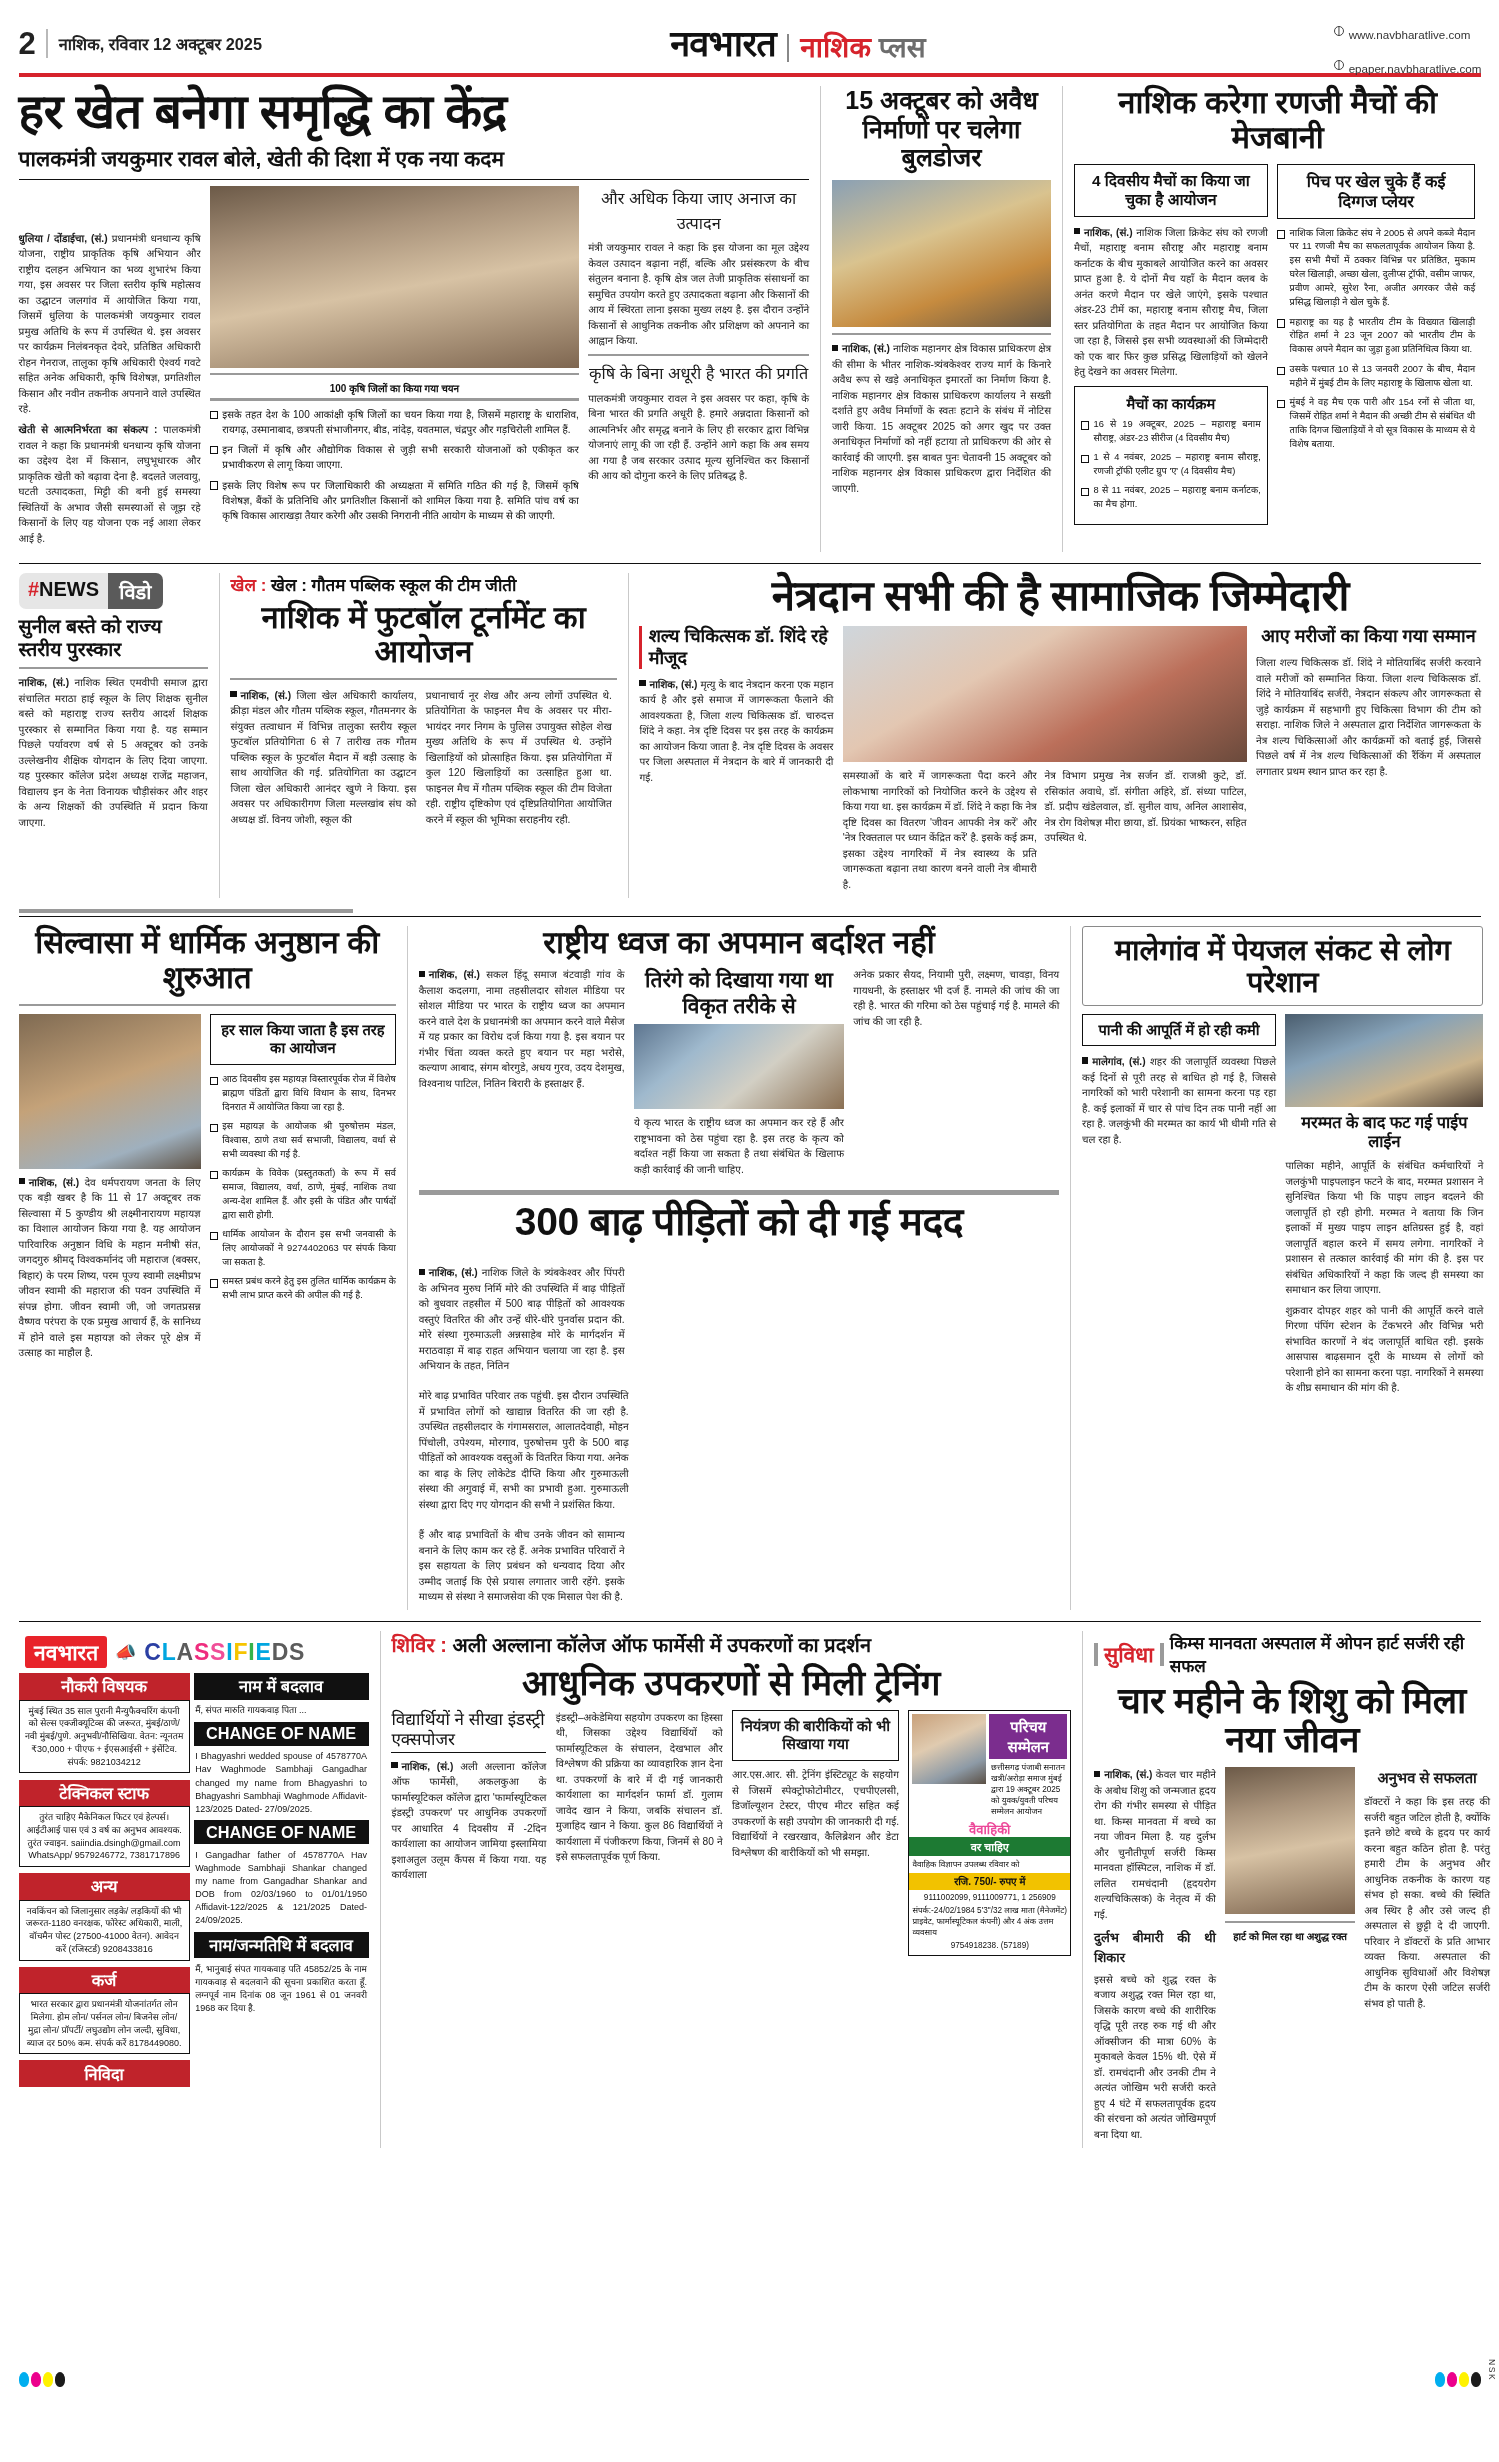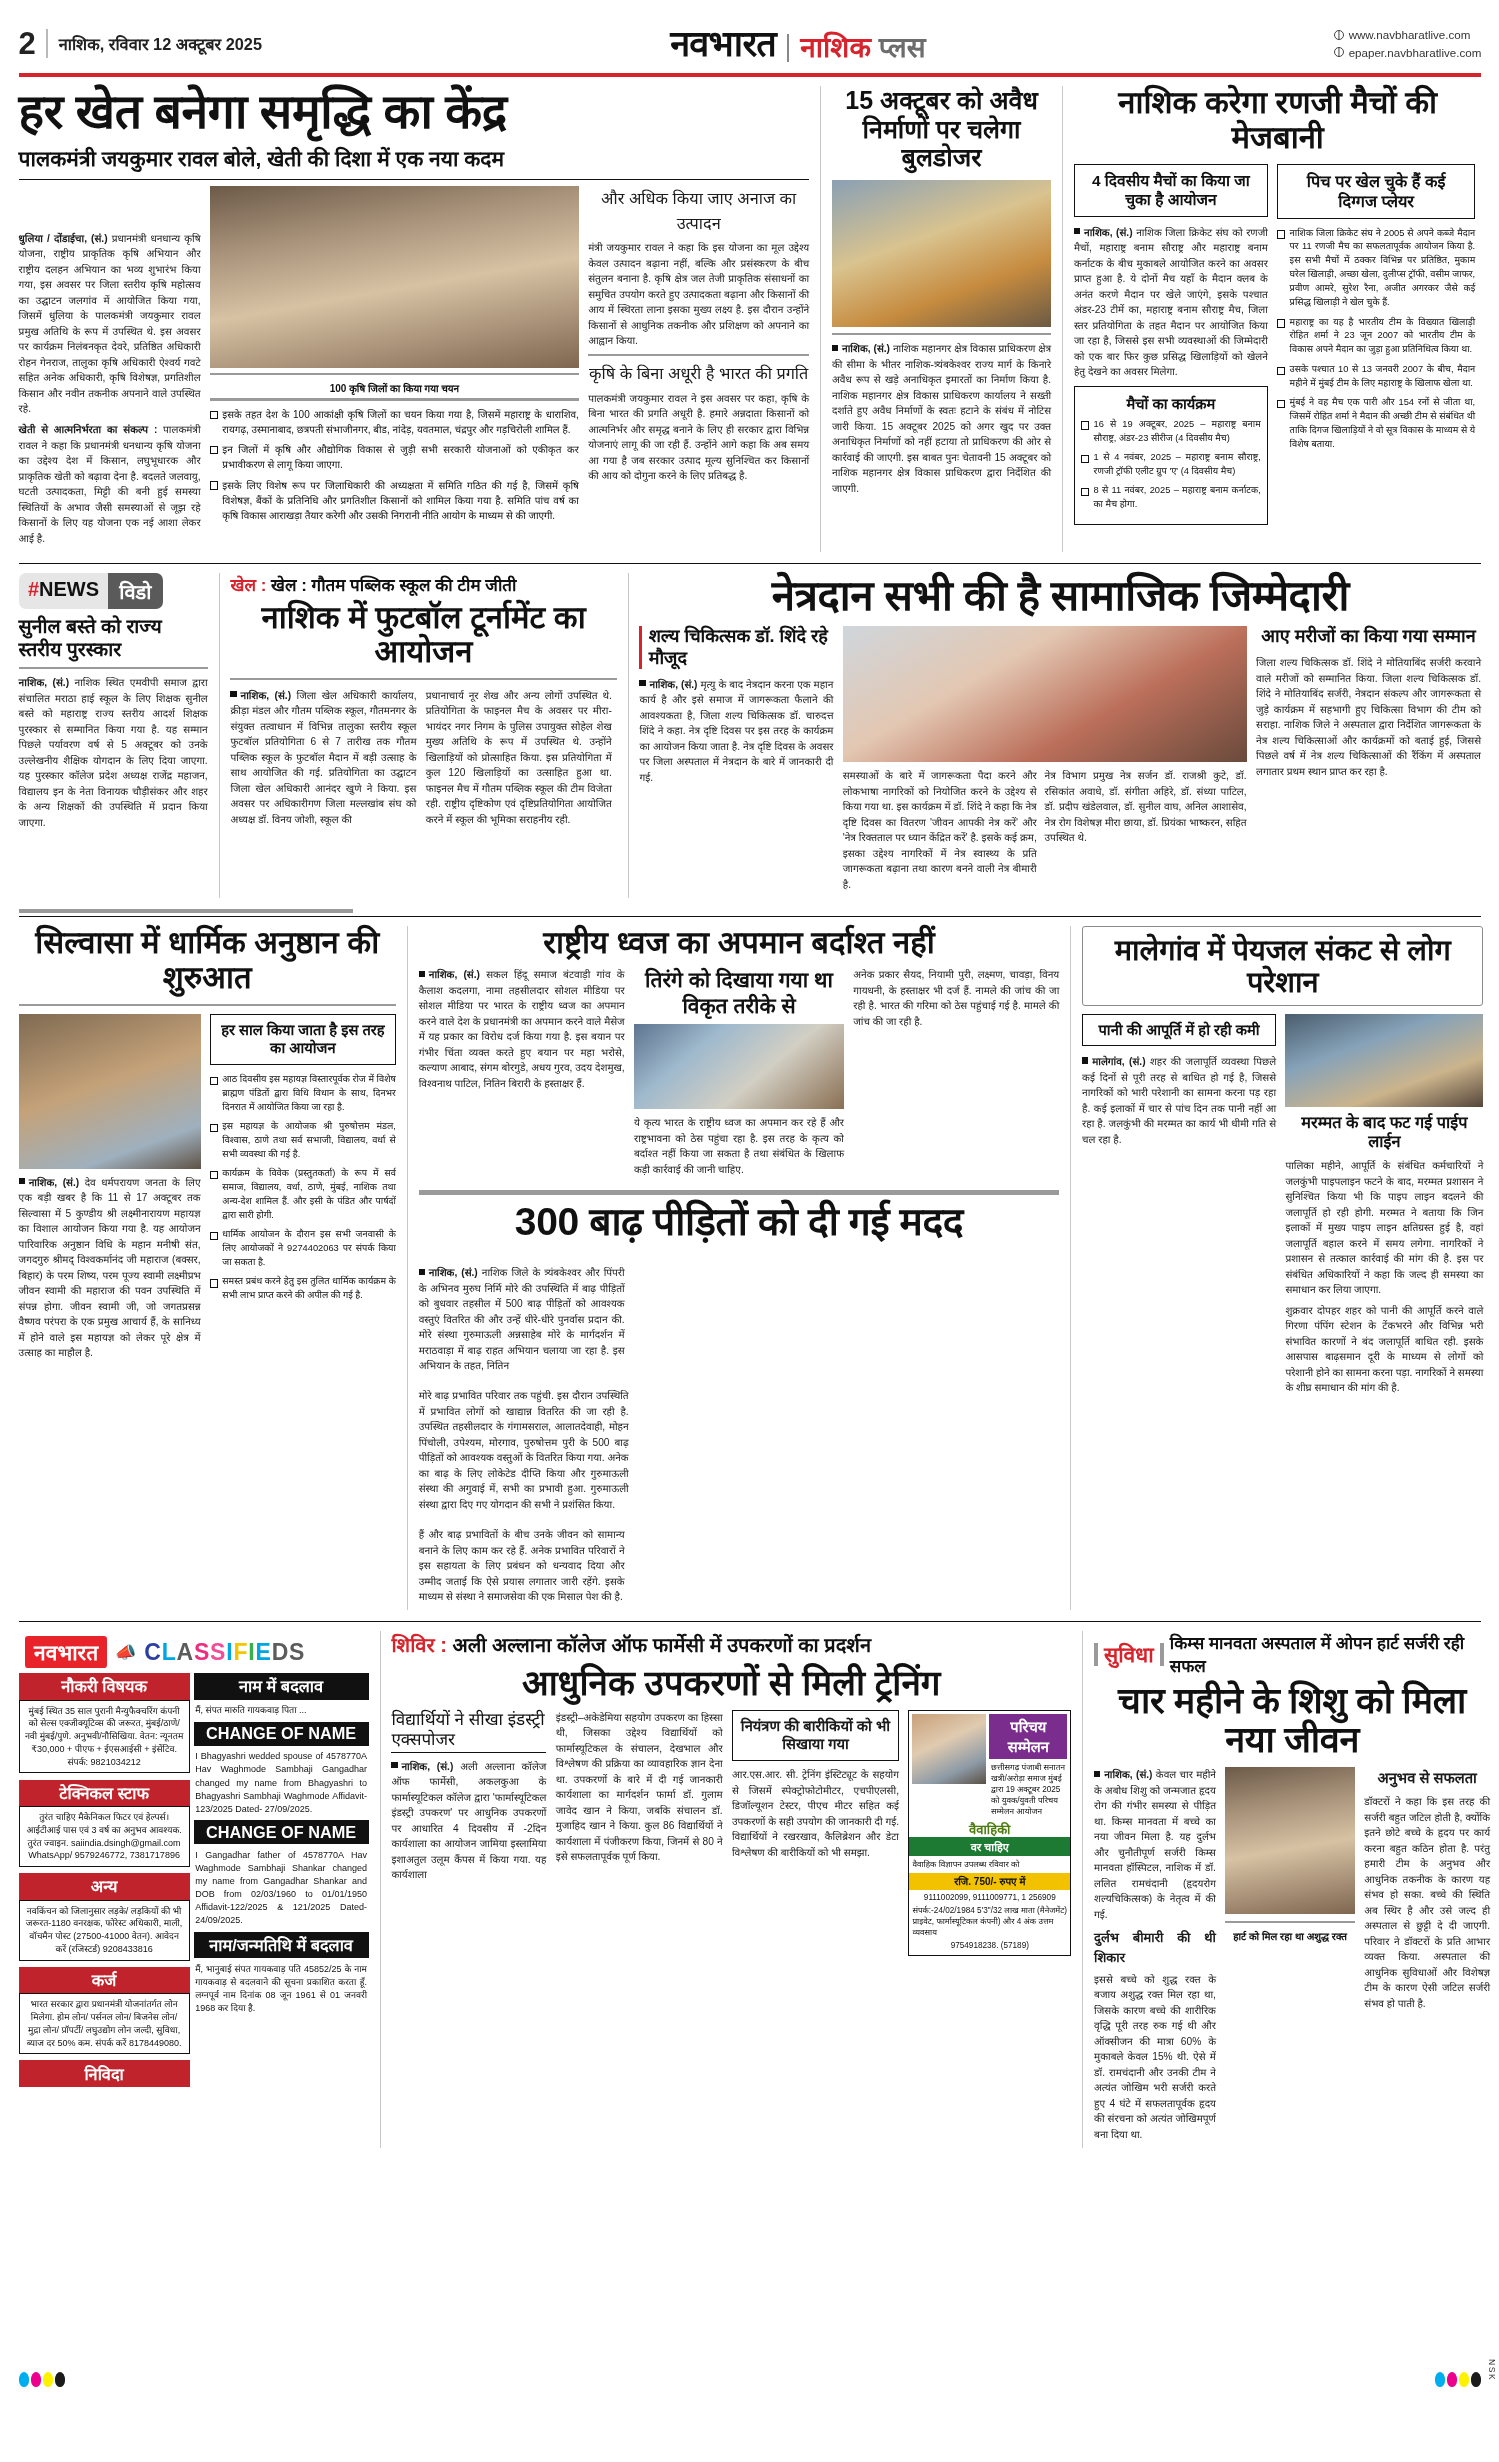--- a/index.html
+++ b/index.html
@@ -17,21 +17,21 @@
   .pg-num { font-size: 31px; font-weight: 700; color: #222; letter-spacing: -0.8px; }
   .pg-sep { width: 1.6px; height: 29.5px; background: #b9b9b9; margin: 0 11px; }
   .pg-date { font-size: 16.3px; font-weight: 600; color: #222; }
   .mast-center { flex: 1; display: flex; justify-content: center; align-items: flex-end; gap: 11px; }
   .mast-logo { font-size: 36px; font-weight: 800; color: #111; letter-spacing: -0.8px; line-height: 1; }
   .mast-bar { width: 2.3px; height: 28px; background: #888; }
   .mast-edition { font-size: 28px; font-weight: 800; line-height: 1; }
   .mast-edition .red { color: #d6232c; }
   .mast-edition .grey { color: #6d6d6d; }
   .mast-right { text-align: left; font-size: 11.6px; color: #333; line-height: 1.5; }
-  .mast-right .row { display: flex; align-items: center; gap: 4.7px; }
+  .mast-right .row { display: flex; gap: 4.7px; margin-top: 16px; }
   .globe { display: inline-block; width: 10px; height: 10px; border: 1.1px solid #444; border-radius: 50%; position: relative; }
   .globe:after { content:""; position:absolute; left:50%; top:-0.8px; width:1.1px; height:10px; background:#444; transform:translateX(-50%); }
 
   .rule-red { height: 3.9px; background: #d6232c; margin: 6.2px 0 0; }
   .rule-thin { height: 0.8px; background: #111; }
   .rule-grey { height: 2.3px; background: #9a9a9a; }
   .rule-grey-thick { height: 4.7px; background: #9a9a9a; }
 
   
   .cols { display: flex; gap: 11px; }
@@ -81,21 +81,21 @@
   .cls-cat-black { background: #111; color: #fff; font-size: 16.3px; font-weight: 800; text-align: center; padding: 2.3px 0; }
   .cls-ad { border: 0.8px solid #111; font-size: 9px; line-height: 1.42; padding: 3.9px 4.7px; margin-bottom: 6.2px; text-align: center; }
   .cls-txt { font-size: 9px; line-height: 1.45; text-align: justify; }
 
   .shivir-tag { color: #d6232c; font-weight: 800; }
   .suvidha-tag { color: #d6232c; font-weight: 800; font-size: 21px; }
   .sec-title-box { border: 0.8px solid #8a8a8a; border-radius: 3px; padding: 6.2px 7.8px; }
 
   .marriage-box { border: 0.8px solid #111; }
   .marriage-hdr { background: #7b2d8e; color: #fff; font-size: 14.7px; font-weight: 800; text-align: center; padding: 2.3px 0; }
-  .vw-logo { font-size: 13px; font-weight: 800; color: #4d7c0f; text-align:center; line-height:1.1;}
+  .vw-logo { font-size: 13px; font-weight: 800; color: #ec4899; text-align:center; line-height:1.1;}
   .vw-green { background: #1d7a33; color: #fff; font-size: 11px; font-weight: 700; text-align:center; padding:1.6px 0;}
   .vw-yellow { background: #f2c200; color: #111; font-size: 10px; font-weight: 700; text-align:center; padding:1.6px 0;}
 
   
   .cmyk { display:flex; gap:2.3px; }
   .cmyk i { width: 10px; height: 14.7px; border-radius: 50% 50% 45% 45%; display:block; }
   .c-c{background:#00aeef}.c-m{background:#ec008c}.c-y{background:#fff200}.c-k{background:#1b1b1b}
   .footbar { position: absolute; left: 18.6px; right: 18.6px; bottom: 75px; display: flex; justify-content: space-between; align-items: center; }
   .vert-code { position: absolute; right: 3.1px; bottom: 81px; writing-mode: vertical-rl; font-size: 8.5px; color: #333; letter-spacing: 1.6px;}
 </style>

